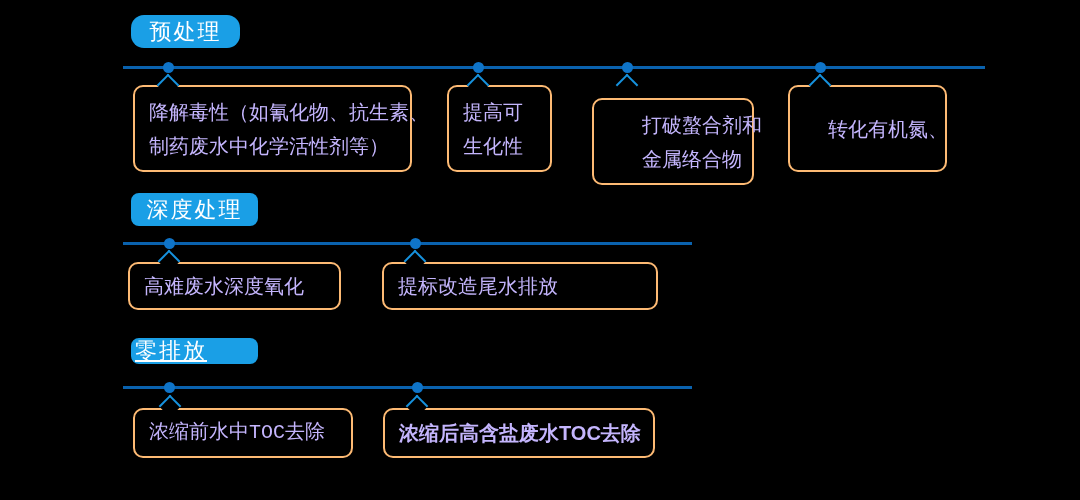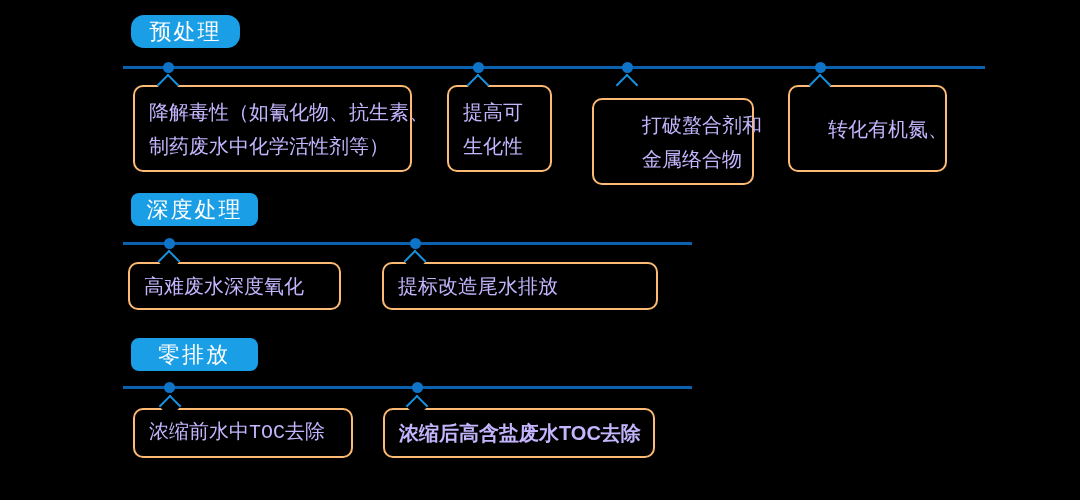--- a/index.html
+++ b/index.html
@@ -8,21 +8,21 @@
     font-family:"Liberation Sans","DejaVu Sans",sans-serif;
   }
   
   .badge{
     position:absolute;background:#1a9fe6;color:#ffffff;font-size:22px;
     border-radius:8px;display:flex;align-items:center;justify-content:center;
     letter-spacing:2px;box-sizing:border-box;
   }
   #badge1{left:131px;top:15px;width:109px;height:33px;border-radius:13px;}
   #badge2{left:131px;top:193px;width:127px;height:33px;font-family:Liberation Serif, serif;}
-  #badge3{left:131px;top:338px;width:127px;height:33px;justify-content:flex-start;padding-left:27px;}
+  #badge3{left:131px;top:338px;width:127px;height:26px;justify-content:flex-start;padding-left:4px;text-decoration:underline;}
 
   
   .hline{position:absolute;height:3px;background:#0a62ae;}
   #line1{left:123px;top:66px;width:862px;}
   #line2{left:123px;top:242px;width:569px;}
   #line3{left:123px;top:386px;width:569px;}
 
   
   .dot{position:absolute;width:11px;height:11px;border-radius:50%;background:#0f74c8;}
   #s1d1{left:163px;top:62px;} #s1d2{left:473px;top:62px;}

